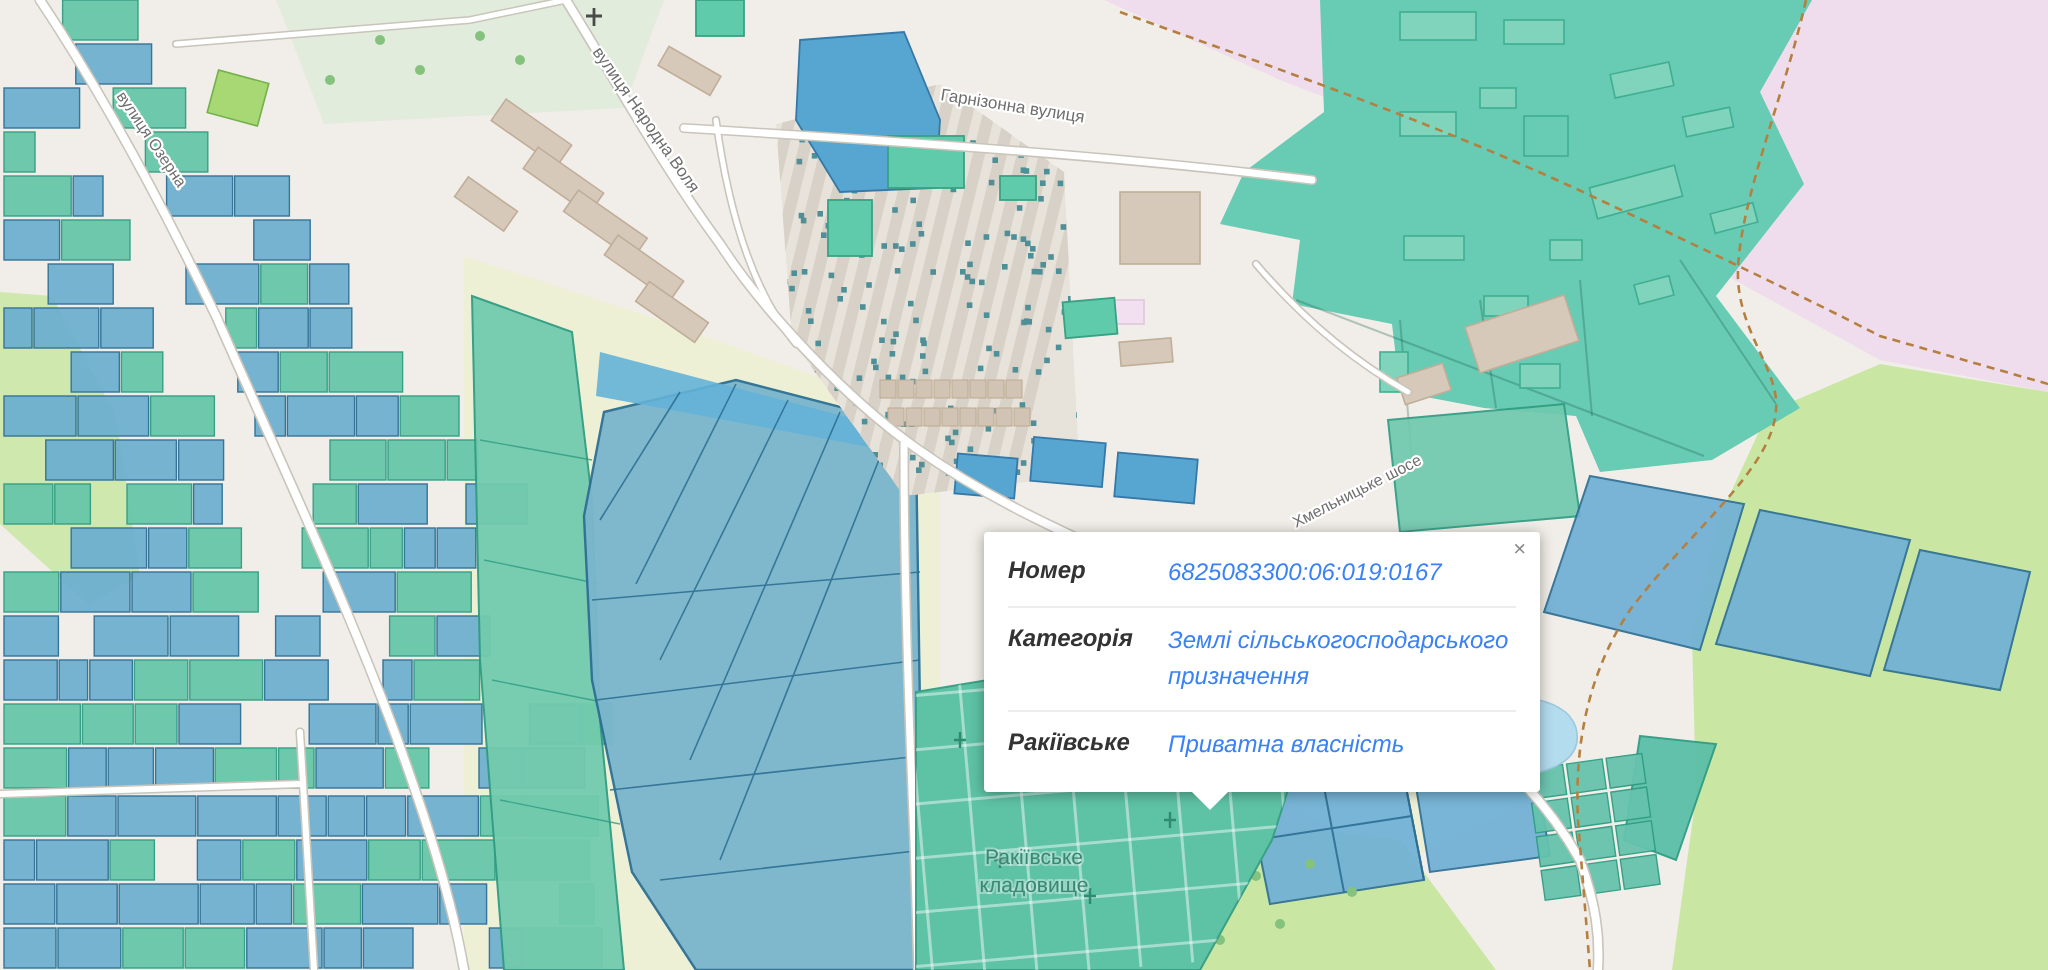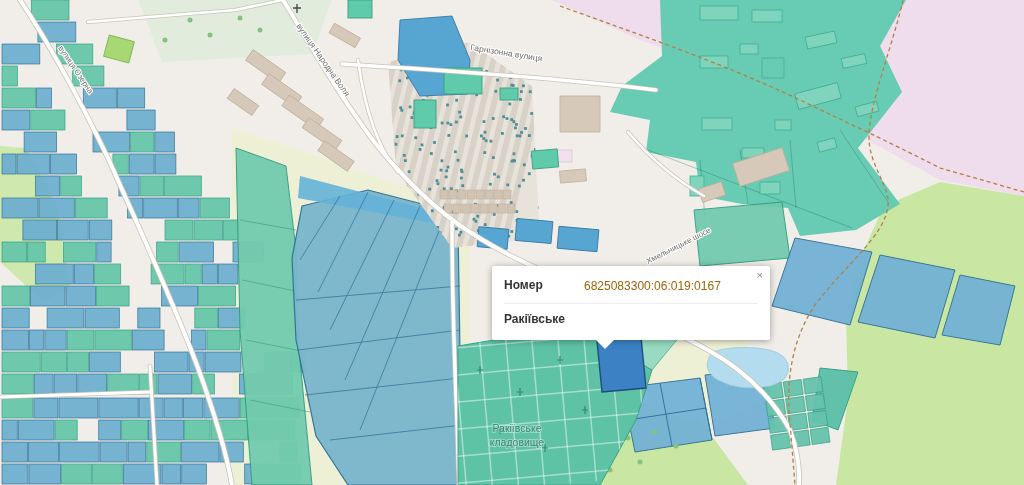--- a/index.html
+++ b/index.html
@@ -5,24 +5,24 @@
   html,body{margin:0;padding:0;background:#f1eee9;}
   #stage{position:relative;width:1024px;height:485px;overflow:hidden;font-family:"Liberation Sans",sans-serif;}
   #map{position:absolute;left:0;top:0;}
   .street-label{font-family:"Liberation Sans",sans-serif;fill:#6f6f6f;paint-order:stroke;stroke:#ffffff;stroke-width:2.2px;stroke-linejoin:round;}
   .cem-label{font-family:"Liberation Sans",sans-serif;fill:#3b8773;paint-order:stroke;stroke:rgba(255,255,255,.35);stroke-width:2px;}
   .popup{position:absolute;left:492px;top:266px;width:254px;background:#fff;border-radius:2px;
          box-shadow:0 1px 7px rgba(0,0,0,.35);padding:4px 12px 6px 12px;font-size:12px;color:#444;z-index:5;}
   .popup:after{content:"";position:absolute;left:104px;bottom:-9px;width:0;height:0;
          border:9px solid transparent;border-top:9px solid #fff;border-bottom:0;}
   .popup-close{position:absolute;top:4px;right:7px;font-size:11px;line-height:11px;color:#8a8a8a;cursor:pointer;}
-  .popup-row{display:grid;grid-template-columns:72px 1fr;column-gap:8px;padding:8px 0;border-top:1px solid #ededed;}
+  .popup-row{display:grid;grid-template-columns:72px 1fr;column-gap:8px;padding:8px 0;border-top:1px solid #ededed;font-style:italic;}
   .popup-row:first-of-type{border-top:none;}
   .popup-label{font-weight:bold;color:#333;}
-  .popup-value{color:#a16207;line-height:1.45;}
+  .popup-value{color:#3b82f6;line-height:1.45;}
 </style>
 </head>
 <body>
 
 <div id="stage">
 <svg id="map" width="1024" height="485" viewBox="0 0 1024 485" xmlns="http://www.w3.org/2000/svg">
   <defs>
     <clipPath id="vclip">
           <polygon points="388,62 470,42 532,86 540,238 452,248 396,170"></polygon>
         </clipPath>
@@ -573,16 +573,21 @@
   <text class="cem-label" x="517" y="446" font-size="10.5" text-anchor="middle">кладовище</text>
 </svg>
 
 <div class="popup">
   <span class="popup-close">×</span>
   <div class="popup-row">
     <div class="popup-label">Номер</div>
     <div class="popup-value">6825083300:06:019:0167</div>
   </div>
   <div class="popup-row">
+    <div class="popup-label">Категорія</div>
+    <div class="popup-value">Землі сільськогосподарського призначення</div>
+  </div>
+  <div class="popup-row">
     <div class="popup-label">Ракіївське</div>
+    <div class="popup-value">Приватна власність</div>
   </div>
 </div>
 </div>
 
 </body></html>

